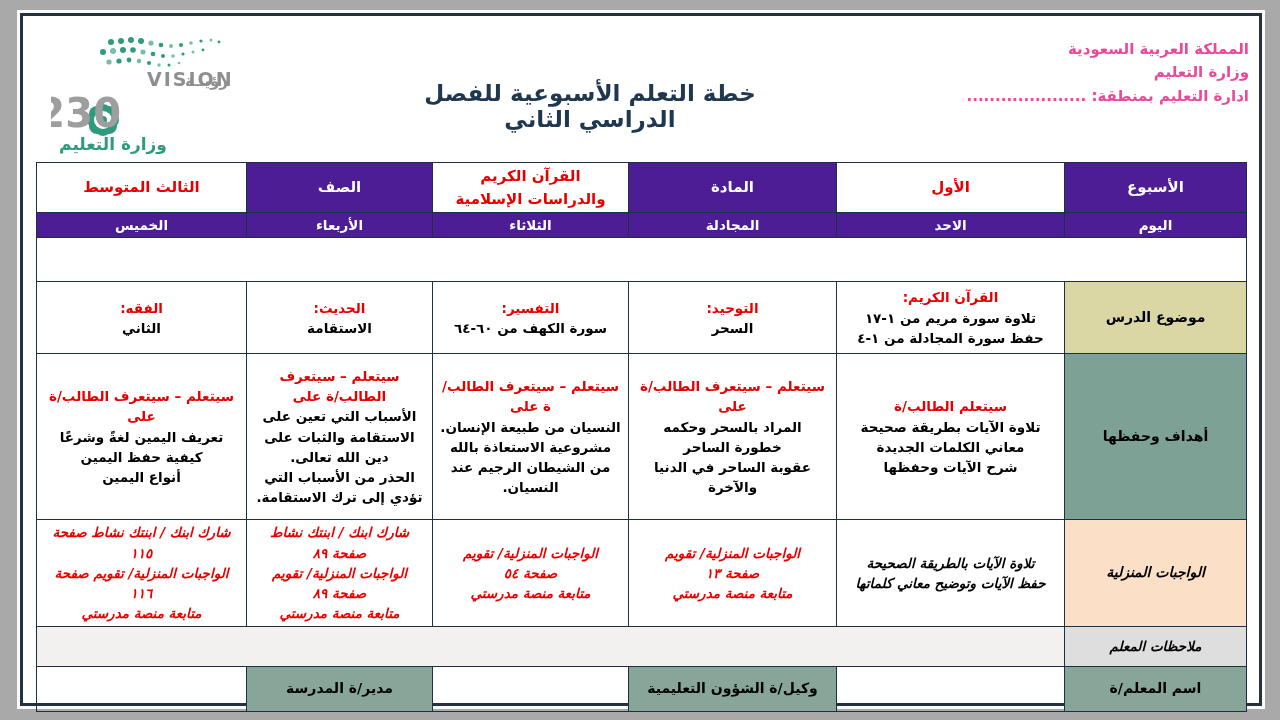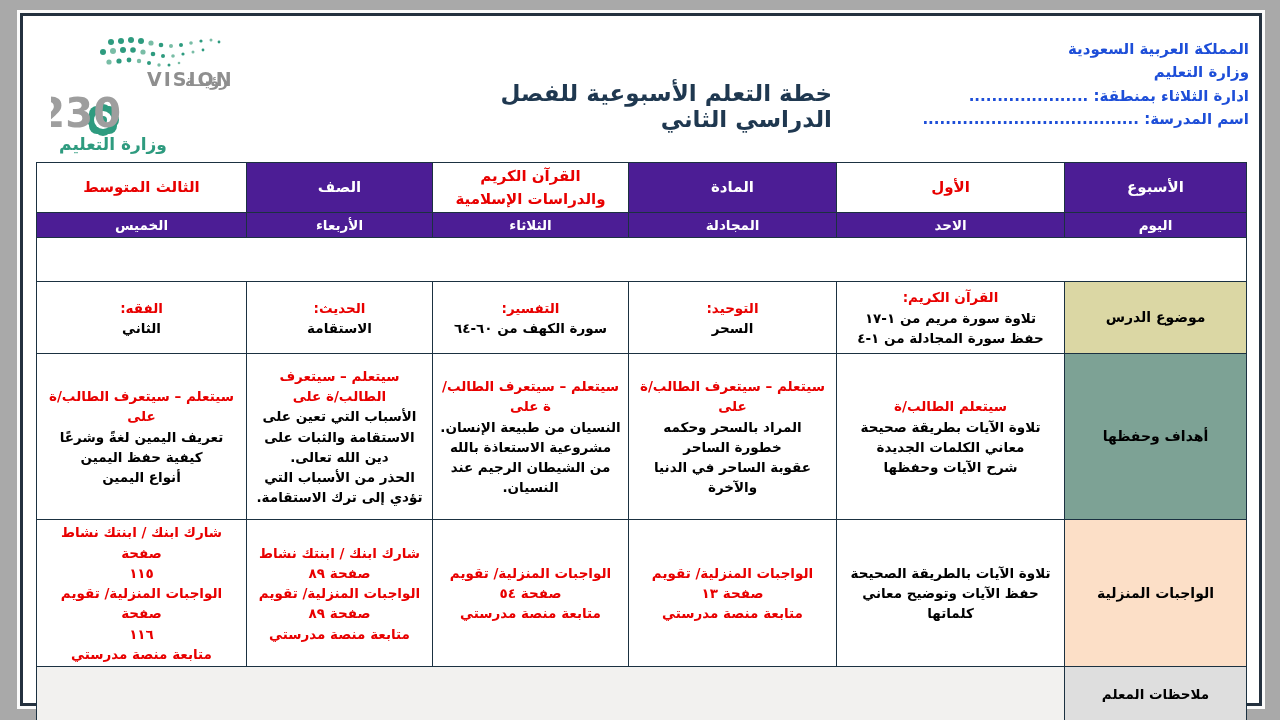--- a/index.html
+++ b/index.html
@@ -7,65 +7,64 @@
   body { background:#a9a9a9; font-family:"DejaVu Sans", sans-serif; position:relative; }
   .page {
     position:absolute; top:13px; left:20px; right:18px; bottom:14px;
     background:#ffffff; border:3px solid #24313f; outline:3px solid #fafafa;
     direction:rtl;
   }
   
   .hdr { position:relative; height:146px; }
   .ministry {
     position:absolute; top:22px; right:10px; text-align:right;
-    color:#1d4ed8; font-weight:bold; font-size:15px; line-height:1.55;
+    color:#ec4899; font-weight:bold; font-size:15px; line-height:1.55;
   }
   .doc-title {
-    position:absolute; top:64px; left:379px; width:430px; text-align:right;
+    position:absolute; top:64px; left:352px; width:430px; text-align:center;
     color:#1f3850; font-weight:bold; font-size:23px;
   }
   .logo { position:absolute; top:18px; left:28px; }
   
   table.plan {
     position:absolute; top:146px; right:12px; width:1210px;
     border-collapse:collapse; table-layout:fixed;
     font-size:13.5px; font-weight:bold; color:#000;
   }
   table.plan td { border:1.5px solid #1b3141; text-align:center; vertical-align:middle; padding:2px 6px; line-height:1.5; }
   .green-h   { background:#4c1d95; color:#ffffff; font-size:15px; }
   .white-v   { background:#ffffff; color:#e80000; font-size:15px; line-height:1.3; }
   .navy-row td { background:#4c1d95; color:#ffffff; font-size:13.5px; height:25px; padding:1px 4px; line-height:1.2; }
   .r-top td  { height:46px; }
   .blank-row td { height:44px; background:#ffffff; }
   .r-topic td { height:72px; }
   .r-obj td   { height:166px; }
-  .r-hw td    { height:96px; }
-  .r-notes td { height:55px; }
+  .r-hw td    { height:96px;font-style:italic; }
+  .r-notes td { height:40px;font-style:italic; }
   .r-sign td  { height:45px; font-size:14px; }
   .lbl-khaki { background:#dbd7a4; font-size:14px; }
   .lbl-green { background:#7da295; font-size:14px; }
   .lbl-peach { background:#fcdfc7; font-size:14px;margin-top:16px; }
   .lbl-gray  { background:#dedede; font-size:13.5px; }
   .notes-body { background:#f2f1ef; }
   .sign-green { background:#87a598; }
   .red  { color:#e80000; }
   .blk  { color:#000000; }
   td.cell { padding:4px 8px; }
 </style>
 </head>
 <body>
 
 <div class="page">
 
   <div class="hdr">
     <div class="ministry">
       <div>المملكة العربية السعودية</div>
       <div>وزارة التعليم</div>
-      <div>ادارة الثلاثاء بمنطقة: .....................</div>
-      <div>اسم المدرسة: ......................................</div>
+      <div>ادارة التعليم بمنطقة: .....................</div>
     </div>
 
     <div class="doc-title">خطة التعلم الأسبوعية للفصل الدراسي الثاني</div>
 
     <div class="logo">
       <svg width="180" height="122" viewBox="0 0 180 122">
         <g fill="#2e9b7f">
           <circle cx="60" cy="8" r="3"></circle>
             <circle cx="70" cy="7" r="3"></circle>
             <circle cx="80" cy="6" r="3"></circle>

